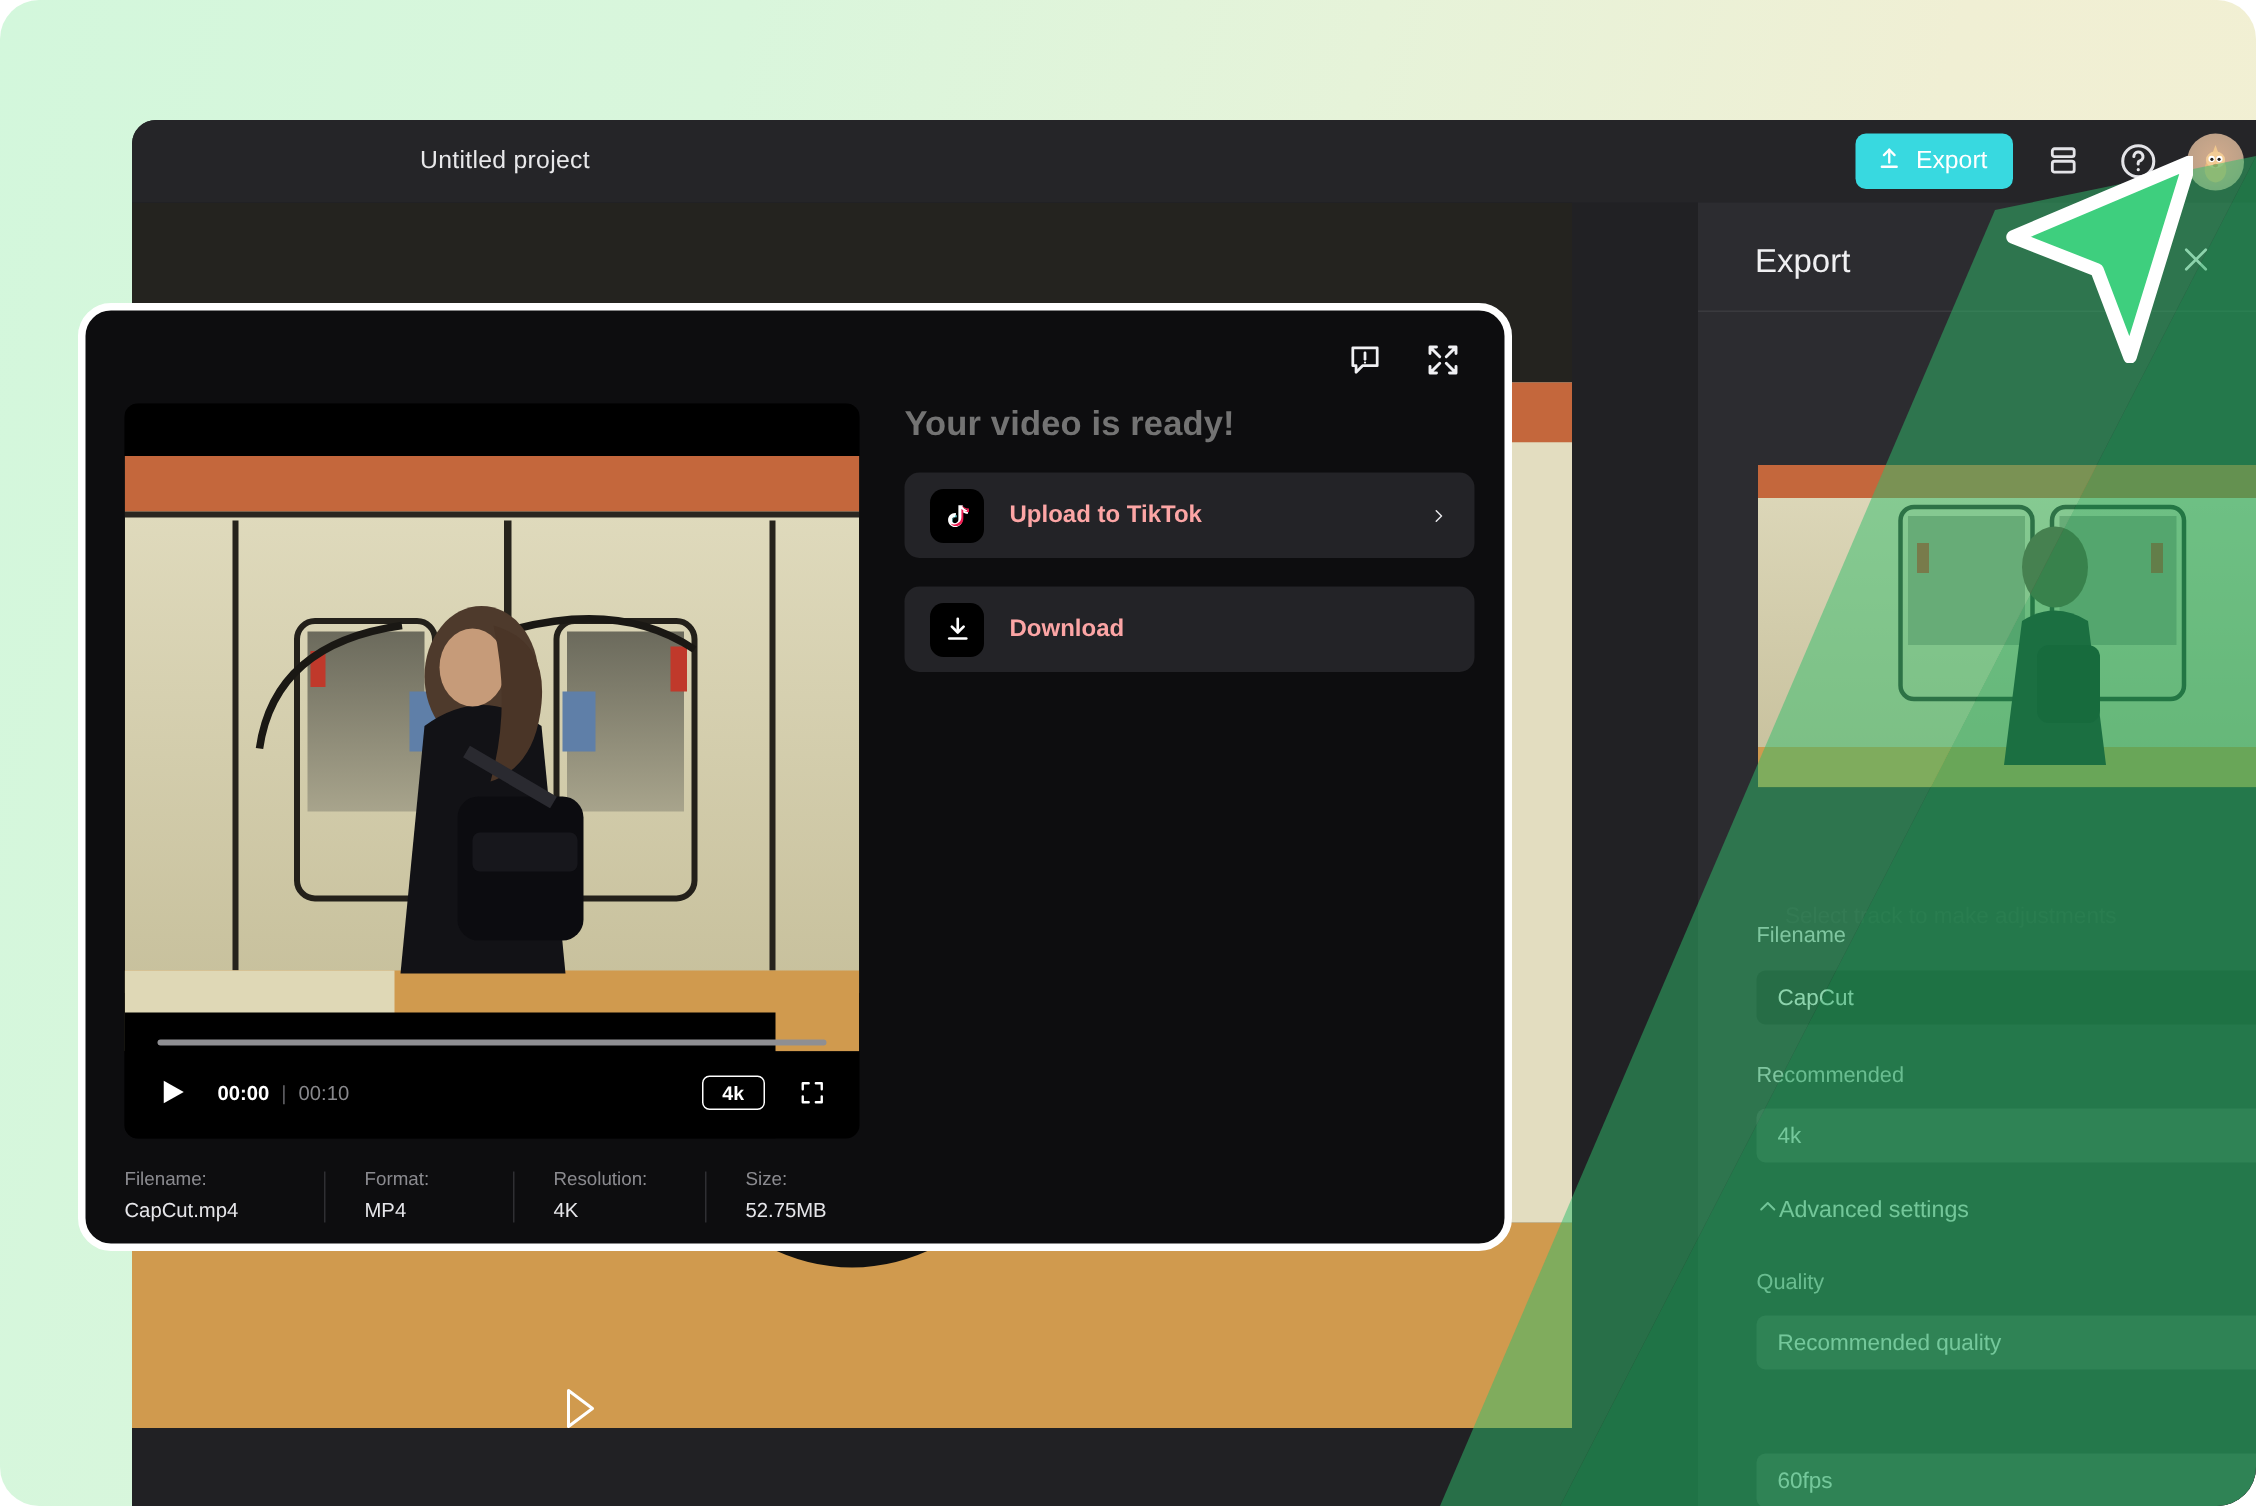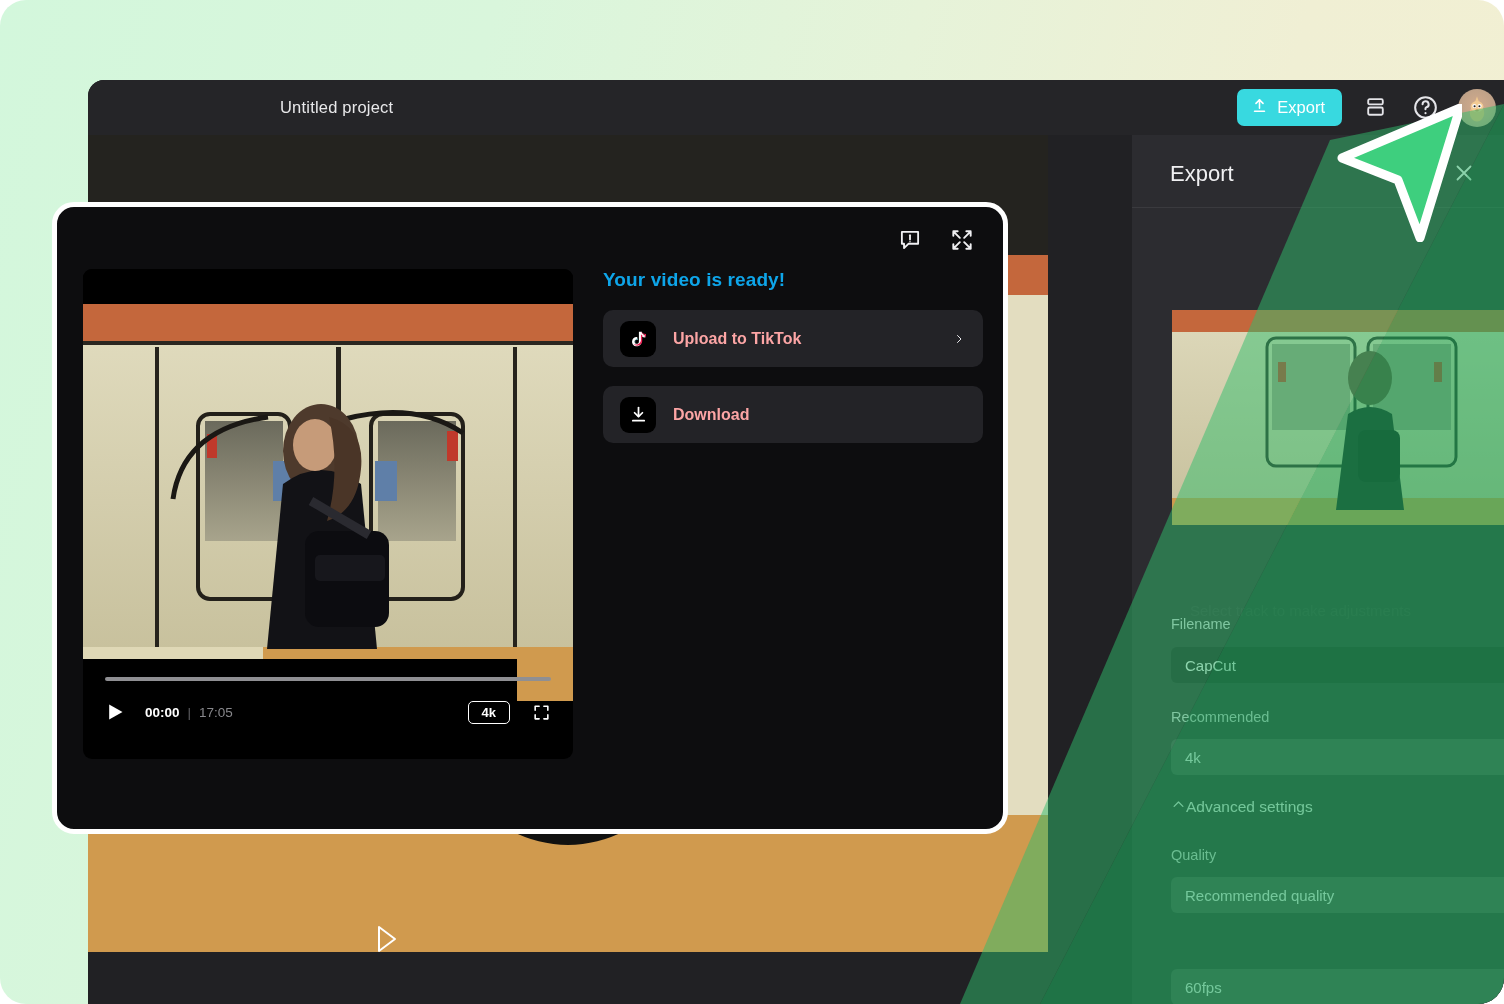--- a/index.html
+++ b/index.html
@@ -205,21 +205,21 @@
     overflow: hidden;
   }
   #video-frame {
     position: absolute;
     left: 0; top: 0;
     width: 490px; height: 432px;
     overflow: hidden;
   }
   #player-controls {
     position: absolute;
-    left: 0; bottom: 16px;
+    left: 0; bottom: 0;
     width: 434px; height: 84px;
     background: #000;
   }
   #progress-track {
     position: absolute;
     left: 22px; top: 18px;
     width: 446px; height: 4px;
     border-radius: 3px;
     background: #8f8f93;
     cursor: pointer;
@@ -261,23 +261,23 @@
     width: 1px; height: 34px;
     background: #2f2f33;
   }
 
   #modal-right {
     position: absolute;
     left: 546px; top: 62px;
     width: 380px;
   }
   #ready-heading {
-    font-size: 19px;
+    font-size: 23px;
     font-weight: bold;
-    color: #0ea5e9;
+    color: #737373;
     letter-spacing: .1px;
   }
   .action-row {
     margin-top: 19px;
     height: 57px;
     background: #232327;
     border-radius: 10px;
     display: flex;
     align-items: center;
     padding: 0 18px 0 17px;
@@ -528,31 +528,52 @@
       <div id="player-controls">
         <div id="progress-track"></div>
         <div id="ctl-row">
           <div id="btn-play">
             <svg width="20" height="20" viewBox="0 0 24 24" fill="#ffffff">
                 <path d="M5 3 L21 12 L5 21 Z"></path>
               </svg>
           </div>
           <span id="time-cur">00:00</span>
           <span id="time-sep">|</span>
-          <span id="time-total">17:05</span>
+          <span id="time-total">00:10</span>
           <span id="res-badge">4k</span>
           <div id="btn-fullscreen">
             <svg width="19" height="19" viewBox="0 0 24 24" fill="none" stroke="#ffffff" stroke-width="2" stroke-linecap="round" stroke-linejoin="round">
               <path d="M4 9V4h5M20 9V4h-5M4 15v5h5M20 15v5h-5"></path>
             </svg>
           </div>
         </div>
       </div>
     </div>
 
+    <div id="meta-row">
+      <div class="meta-col" style="width:134px">
+        <div class="meta-k">Filename:</div>
+        <div class="meta-v">CapCut.mp4</div>
+        <div class="meta-bar"></div>
+      </div>
+      <div class="meta-col" style="width:126px; padding-left:26px">
+        <div class="meta-k">Format:</div>
+        <div class="meta-v">MP4</div>
+        <div class="meta-bar"></div>
+      </div>
+      <div class="meta-col" style="width:128px; padding-left:26px">
+        <div class="meta-k">Resolution:</div>
+        <div class="meta-v">4K</div>
+        <div class="meta-bar"></div>
+      </div>
+      <div class="meta-col" style="padding-left:26px">
+        <div class="meta-k">Size:</div>
+        <div class="meta-v">52.75MB</div>
+      </div>
+    </div>
 
     <div id="modal-right">
       <div id="ready-heading">Your video is ready!</div>
 
       <div class="action-row">
         <div class="action-tile">
           <svg width="22" height="22" viewBox="0 0 24 24">
             <path d="M16.1 4.2c.5 2 1.9 3.4 3.9 3.6v2.6c-1.5.05-2.9-.4-4.1-1.3v5.6c0 3.1-2.4 5.3-5.3 5.3-2.8 0-5.1-2.2-5.1-5.1 0-3 2.5-5.3 5.7-5v2.8c-1.6-.3-2.9.7-2.9 2.2 0 1.3 1 2.3 2.3 2.3 1.4 0 2.4-1 2.4-2.6V4.2z" fill="#ffffff"></path>
             <path d="M15.3 3.6c.5 2 1.9 3.4 3.9 3.6v1.4c-1.7-.1-3-.8-4-1.9v6.1c0 3.1-2.4 5.3-5.3 5.3-1 0-1.9-.25-2.7-.7.95 1.2 2.4 1.9 4.1 1.9 2.9 0 5.3-2.2 5.3-5.3V7.9c1.2.9 2.6 1.35 4.1 1.3V6.6c-2.9-.15-4.9-1.3-5.4-3z" fill="#ee1d52"></path>
             <path d="M10.5 11.4v1.3c-1.2.15-2.1 1.05-2.1 2.2 0 .8.4 1.5 1 1.9-.35-.5-.5-1-.5-1.6 0-1.5 1.3-2.5 2.9-2.2v-1.5c-.45-.1-.9-.12-1.3-.1z" fill="#69c9d0"></path>

